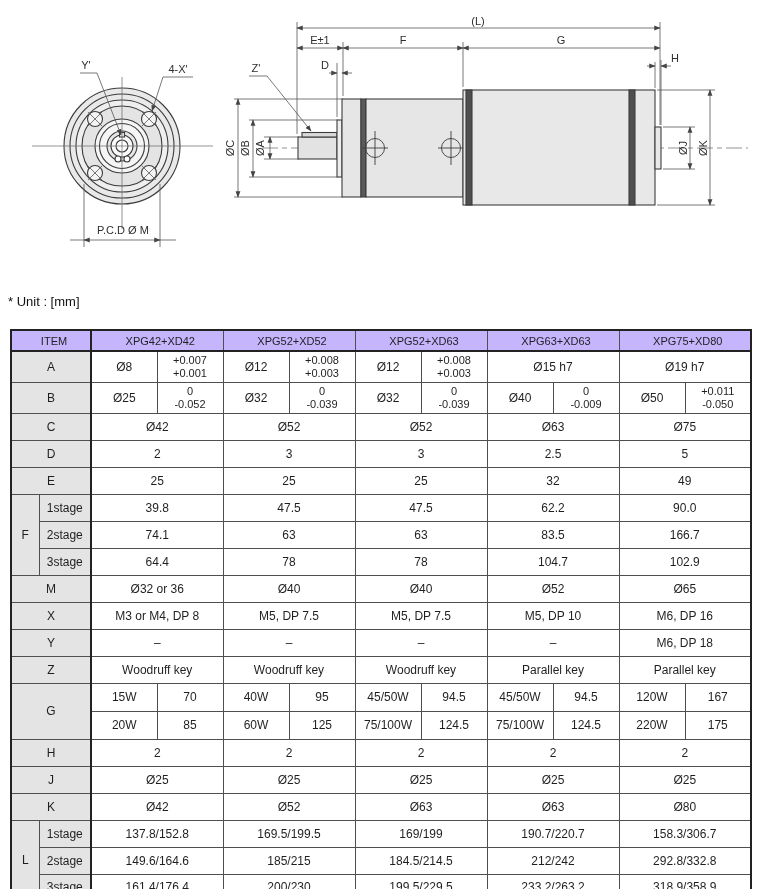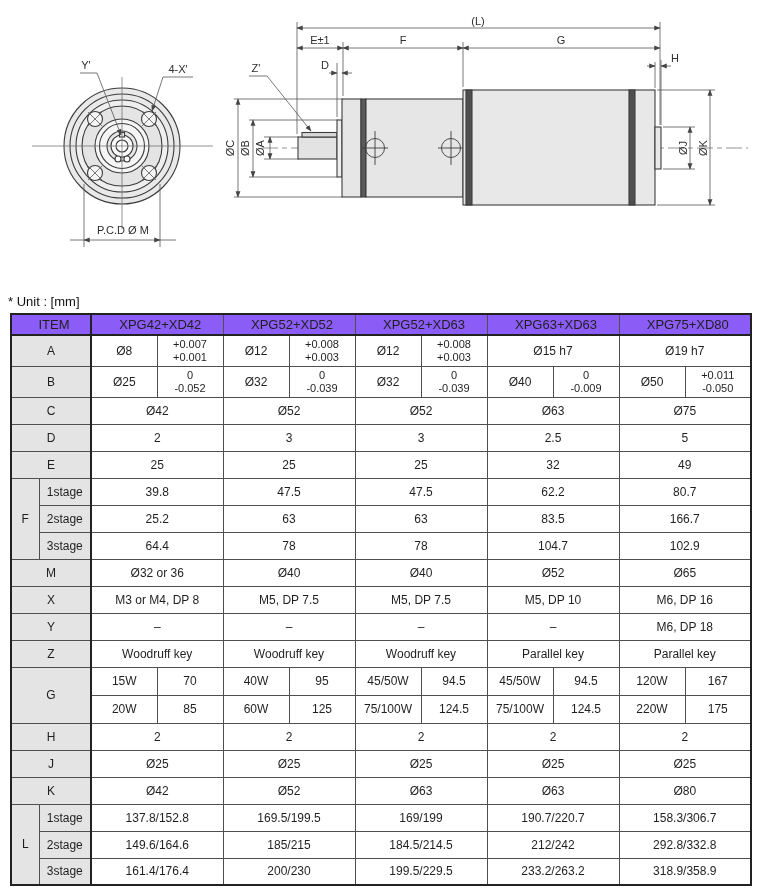--- a/index.html
+++ b/index.html
@@ -1,25 +1,25 @@
 <!DOCTYPE html>
 <html><head>
 <meta charset="utf-8">
 <style>
   html,body{margin:0;padding:0;background:#fff;}
   body{width:759px;font-family:"Liberation Sans",sans-serif;color:#1f1f1f;}
   .drawing-wrap{width:759px;height:292px;}
   svg{display:block;}
   .dimtxt{font:11px "Liberation Sans",sans-serif;fill:#2e2e2e;}
-  .unit-note{font-size:13px;color:#111;margin:2px 0 4px 8px;}
+  .unit-note{font-size:13px;color:#111;margin:2px 0 20px 8px;}
   table.spec{border-collapse:collapse;margin-left:10px;border:2px solid #222;table-layout:fixed;}
   table.spec th,table.spec td{border:1px solid #4f4f4f;text-align:center;vertical-align:middle;
     font-size:12px;font-weight:normal;padding:0 2px;overflow:hidden;}
   table.spec th{background:#e4e4e4;}
-  table.spec thead th{background:#8b5cf6;border-bottom:2px solid #222;font-size:13px;padding-left:8px;}
+  table.spec thead th{background:#c4b5fd;border-bottom:2px solid #222;font-size:11px;padding-left:8px;}
   table.spec .thick-r{border-right:2px solid #222;}
   tr.h-header{height:21px;}
   tr.h-tol{height:31px;}
   tr.h-std{height:27px;}
   tr.h-g{height:28px;}
   tr.sep > *{border-top:2px solid #222;}
   td .tol{font-size:11px;line-height:1.15;}
 </style>
 </head>
 <body>
@@ -283,25 +283,25 @@
         <td colspan="2">32</td>
         <td colspan="2">49</td>
       </tr>
       <tr class="h-std">
         <th colspan="1" rowspan="3">F</th>
         <th class="thick-r" colspan="1" rowspan="1">1stage</th>
         <td colspan="2">39.8</td>
         <td colspan="2">47.5</td>
         <td colspan="2">47.5</td>
         <td colspan="2">62.2</td>
-        <td colspan="2">80.7</td>
+        <td colspan="2">90.0</td>
       </tr>
       <tr class="h-std">
         <th class="thick-r" colspan="1" rowspan="1">2stage</th>
-        <td colspan="2">25.2</td>
+        <td colspan="2">74.1</td>
         <td colspan="2">63</td>
         <td colspan="2">63</td>
         <td colspan="2">83.5</td>
         <td colspan="2">166.7</td>
       </tr>
       <tr class="h-std">
         <th class="thick-r" colspan="1" rowspan="1">3stage</th>
         <td colspan="2">64.4</td>
         <td colspan="2">78</td>
         <td colspan="2">78</td>

